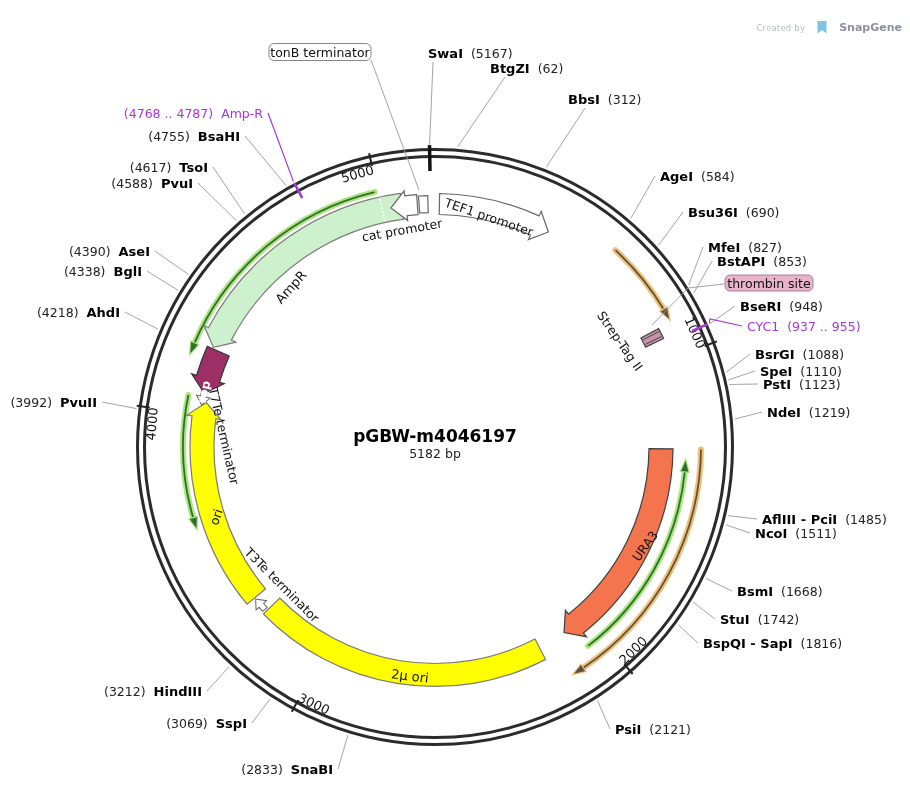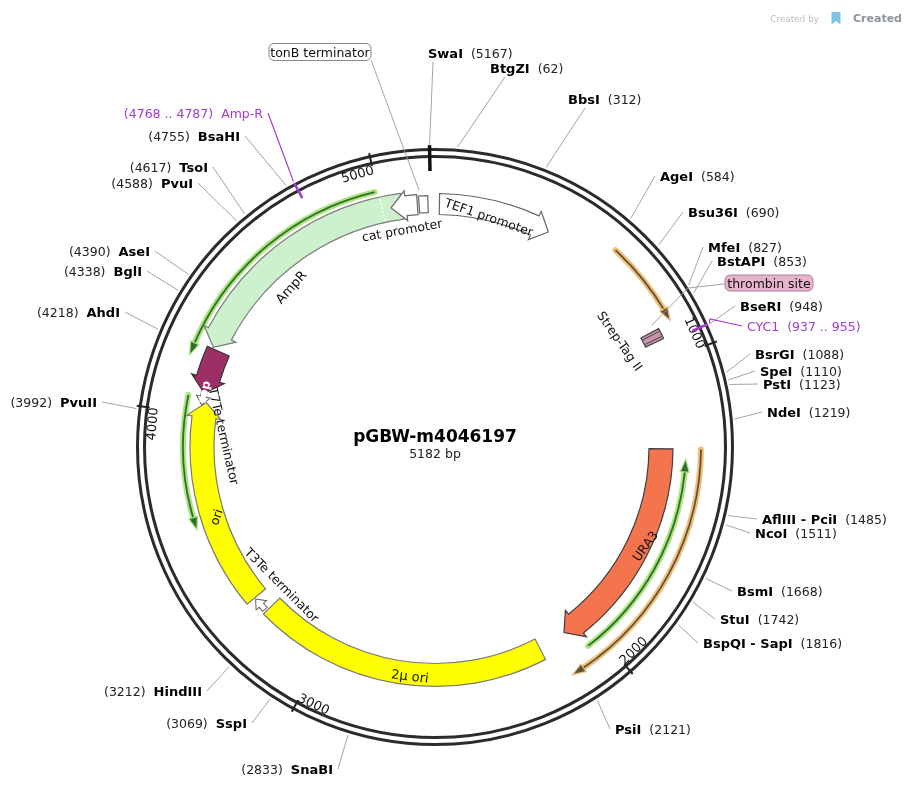--- a/index.html
+++ b/index.html
@@ -1,19 +1,19 @@
 <!DOCTYPE html>
 <html><head>
 <meta charset="utf-8">
 <style>
   html,body{margin:0;padding:0;background:#fff;}
   body{width:910px;height:787px;position:relative;font-family:"DejaVu Sans",sans-serif;overflow:hidden;}
   #wrap{position:absolute;inset:0;}
   #map{position:absolute;left:0;top:0;}
-  .watermark{position:absolute;top:12px;right:8px;display:flex;align-items:center;gap:12px;}
+  .watermark{position:absolute;top:21px;right:8px;display:flex;align-items:center;gap:12px;}
   .wm-created{font-size:8.5px;color:#b9bec6;letter-spacing:.2px;}
   .wm-brand{font-size:11px;font-weight:600;color:#8d939c;}
   text{font-family:"DejaVu Sans",sans-serif;}
 </style>
 </head>
 <body>
 
 <div id="wrap">
   <svg id="map" width="910" height="787" viewBox="0 0 910 787">
     <g id="g-backbone">
@@ -164,15 +164,15 @@
       <text x="435" y="442" text-anchor="middle" font-size="17" font-weight="bold" fill="#000">pGBW-m4046197</text>
       <text x="435" y="458" text-anchor="middle" font-size="12.5" fill="#222">5182 bp</text>
     </g>
   </svg>
 
   <div class="watermark">
     <span class="wm-created">Created by</span>
     <svg width="10" height="13" viewBox="0 0 10 13">
       <path d="M0.5,0 h9 v12.5 l-4.5,-3.6 l-4.5,3.6 Z" fill="#7fc4e8"></path>
     </svg>
-    <span class="wm-brand">Created</span>
+    <span class="wm-brand">SnapGene</span>
   </div>
 </div>
 
 </body></html>

